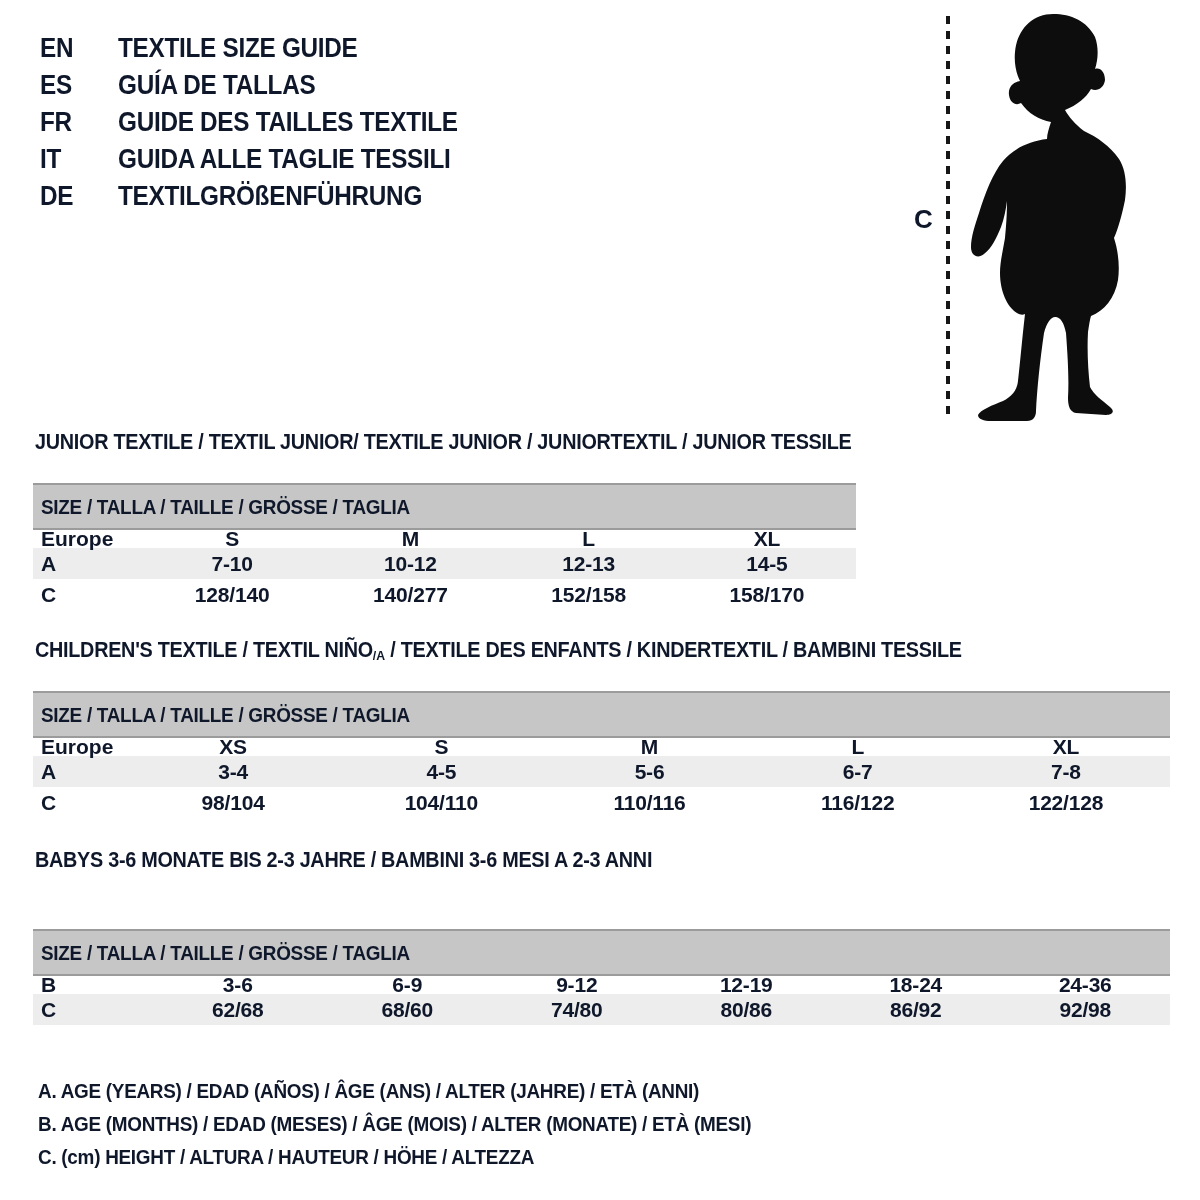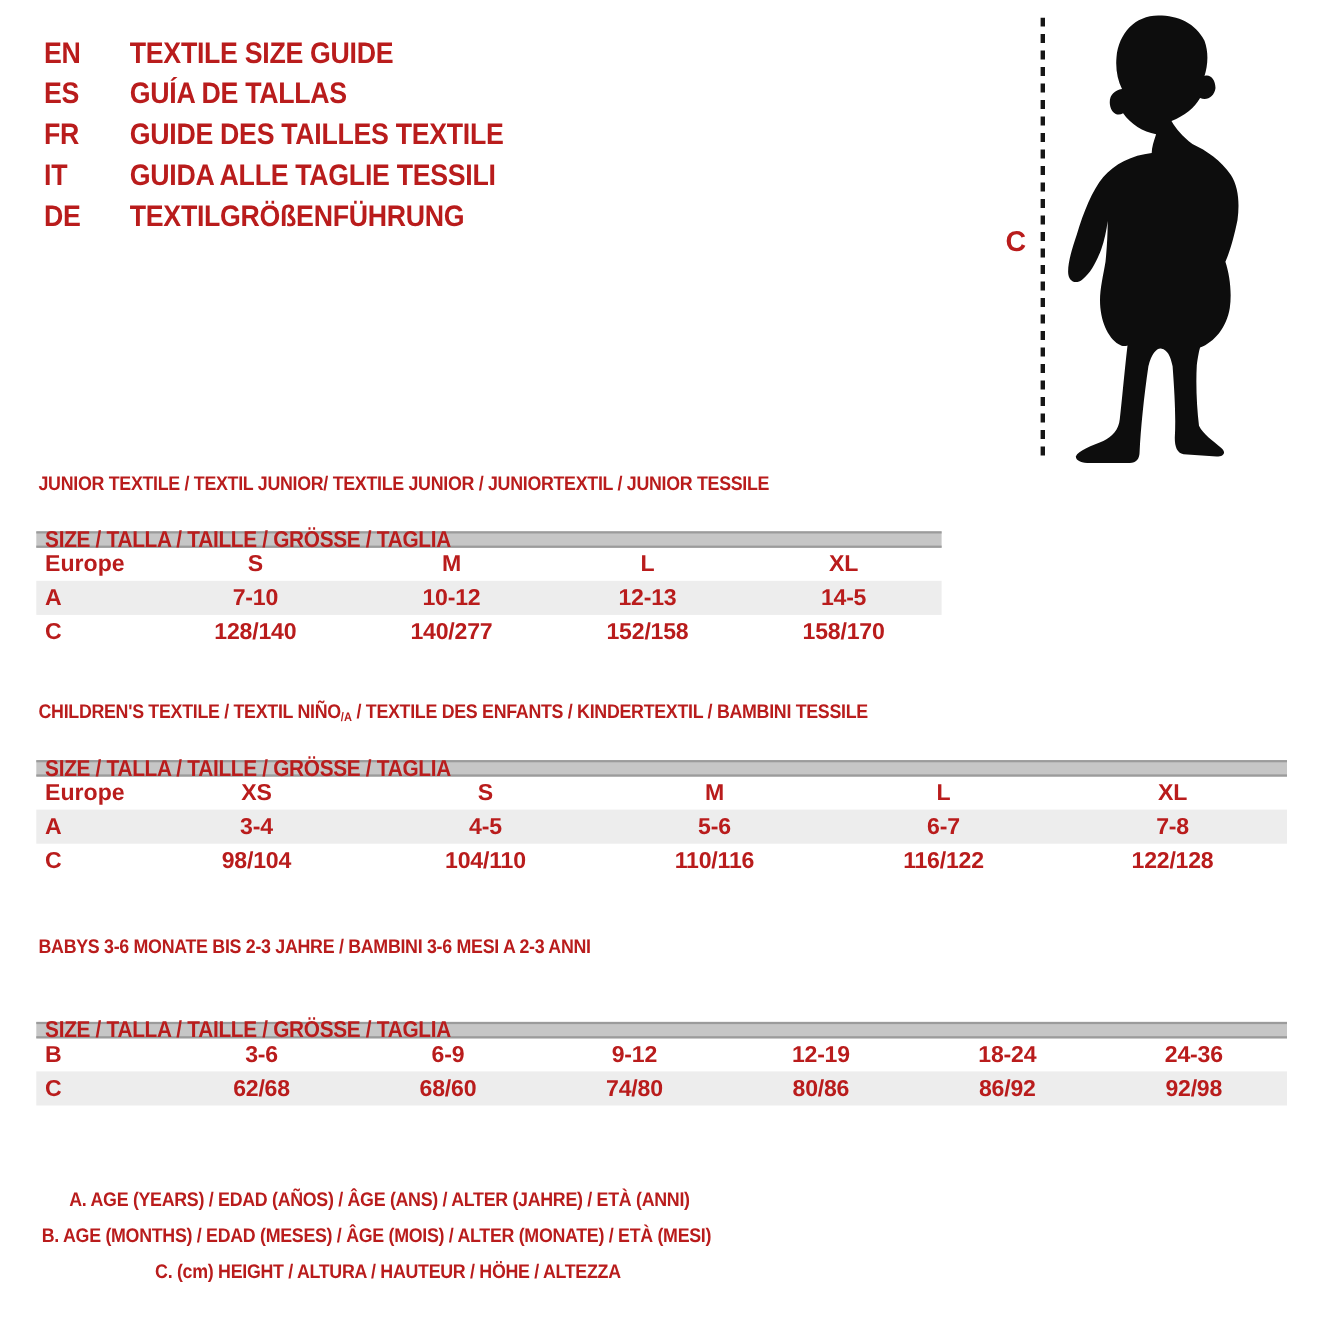--- a/index.html
+++ b/index.html
@@ -1,59 +1,59 @@
 <!DOCTYPE html>
 <html><head>
 <meta charset="utf-8">
 <style>
   html,body{margin:0;padding:0;background:#ffffff;}
   .canvas{
     position:relative;width:1200px;height:1200px;background:#ffffff;
     font-family:"Liberation Sans","DejaVu Sans",sans-serif;
-    color:#b91c1c;font-weight:700;overflow:hidden;
+    color:#0f172a;font-weight:700;overflow:hidden;
   }
   .cond{display:inline-block;transform:scaleX(0.9);transform-origin:0 50%;white-space:nowrap;letter-spacing:-0.3px;}
 
   
   .langs{position:absolute;left:40px;top:30px;}
   .lang-row{display:flex;height:37px;align-items:center;font-size:27px;}
   .lang-code{width:78px;flex:0 0 78px;}
   
   .fig-label{position:absolute;left:914px;top:204px;font-size:26px;}
   .dash-line{position:absolute;left:945px;top:16px;}
   .toddler{position:absolute;left:958px;top:10px;}
 
   
-  .sec-title{position:absolute;left:35px;font-size:18px;}
+  .sec-title{position:absolute;left:35px;font-size:22px;}
   .sec-title .sub{font-size:0.62em;vertical-align:-0.25em;letter-spacing:0;}
   .babies-title{line-height:34px;}
 
   
   .tbl{position:absolute;left:33px;}
   .tbl-junior{top:483px;width:823px;}
   .tbl-children{top:691px;width:1137px;}
   .tbl-babies{top:929px;width:1137px;}
   .band{
-    box-sizing:border-box;height:15px;background:#c6c6c6;
+    box-sizing:border-box;height:47px;background:#c6c6c6;
     border-top:2px solid #9b9b9b;border-bottom:2px solid #9b9b9b;
     display:flex;align-items:center;padding-left:8px;font-size:21px;
   }
   .tr{display:flex;align-items:center;font-size:21px;}
-  .tr-europe{height:30px;}
+  .tr-europe{height:18px;}
   .tr-data{height:31px;}
   .tr.shade{background:#ededed;}
   .row-label{box-sizing:border-box;padding-left:8px;}
   .tbl-junior .row-label{width:110px;flex:0 0 110px;}
   .tbl-children .row-label{width:96px;flex:0 0 96px;}
   .tbl-babies .row-label{width:120px;flex:0 0 120px;}
   .td{flex:1 1 0;text-align:center;letter-spacing:-0.2px;}
 
   
   .legend{position:absolute;left:38px;top:1074px;}
-  .legend-line{height:33px;font-size:18px;display:flex;align-items:center;justify-content:center;}
+  .legend-line{height:33px;font-size:21px;display:flex;align-items:center;}
 </style>
 </head>
 <body>
 
 <div class="canvas">
 
   <div class="langs">
     <div class="lang-row">
       <span class="lang-code cond">EN</span>
       <span class="cond">TEXTILE SIZE GUIDE</span>

